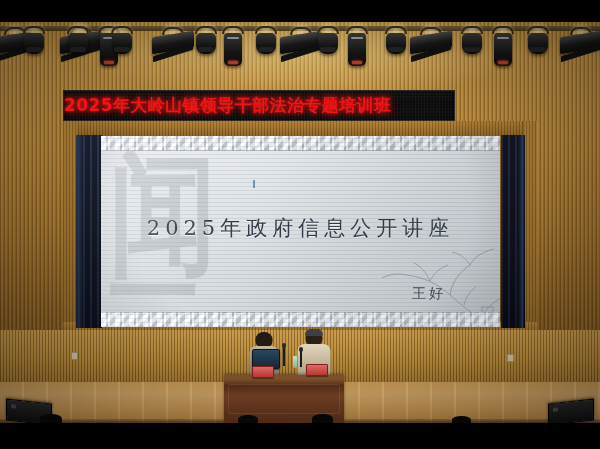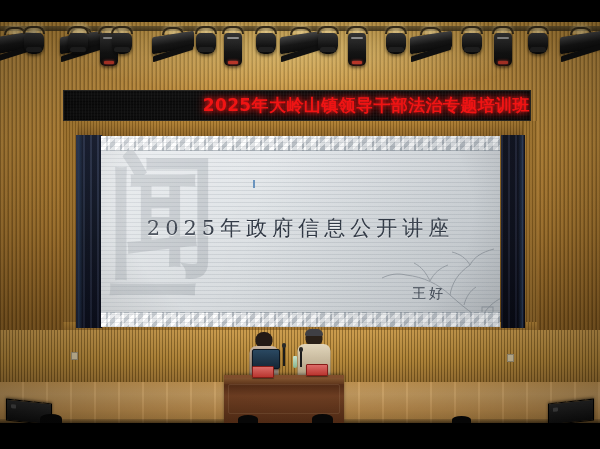--- a/index.html
+++ b/index.html
@@ -98,24 +98,24 @@
   
   .prosc {
     position:absolute;
     background:
       repeating-linear-gradient(90deg, rgba(0,0,0,.18) 0 1px, rgba(255,255,255,.06) 1px 3px),
       linear-gradient(180deg,#b07d2c,#8d6120);
   }
 
   
   .ledbar {
-    position:absolute; left:63px; top:90px; width:468px; height:31px;
+    position:absolute; left:63px; top:90px; width:392px; height:31px;
     background:linear-gradient(180deg,#1b1b1b,#0d0d0d 40%,#141414);
     border:1px solid #2c2a26;
-    display:flex; align-items:center; justify-content:flex-end;
+    display:flex; align-items:center; justify-content:flex-start;
     overflow:hidden;
     box-shadow:inset 0 0 10px rgba(0,0,0,.85);
   }
   .ledbar::after{ 
     content:""; position:absolute; inset:0;
     background:repeating-linear-gradient(90deg, rgba(255,255,255,.035) 0 1px, transparent 1px 3px),
                repeating-linear-gradient(0deg, rgba(0,0,0,.35) 0 1px, transparent 1px 3px);
     pointer-events:none;
   }
   .ledtext {

